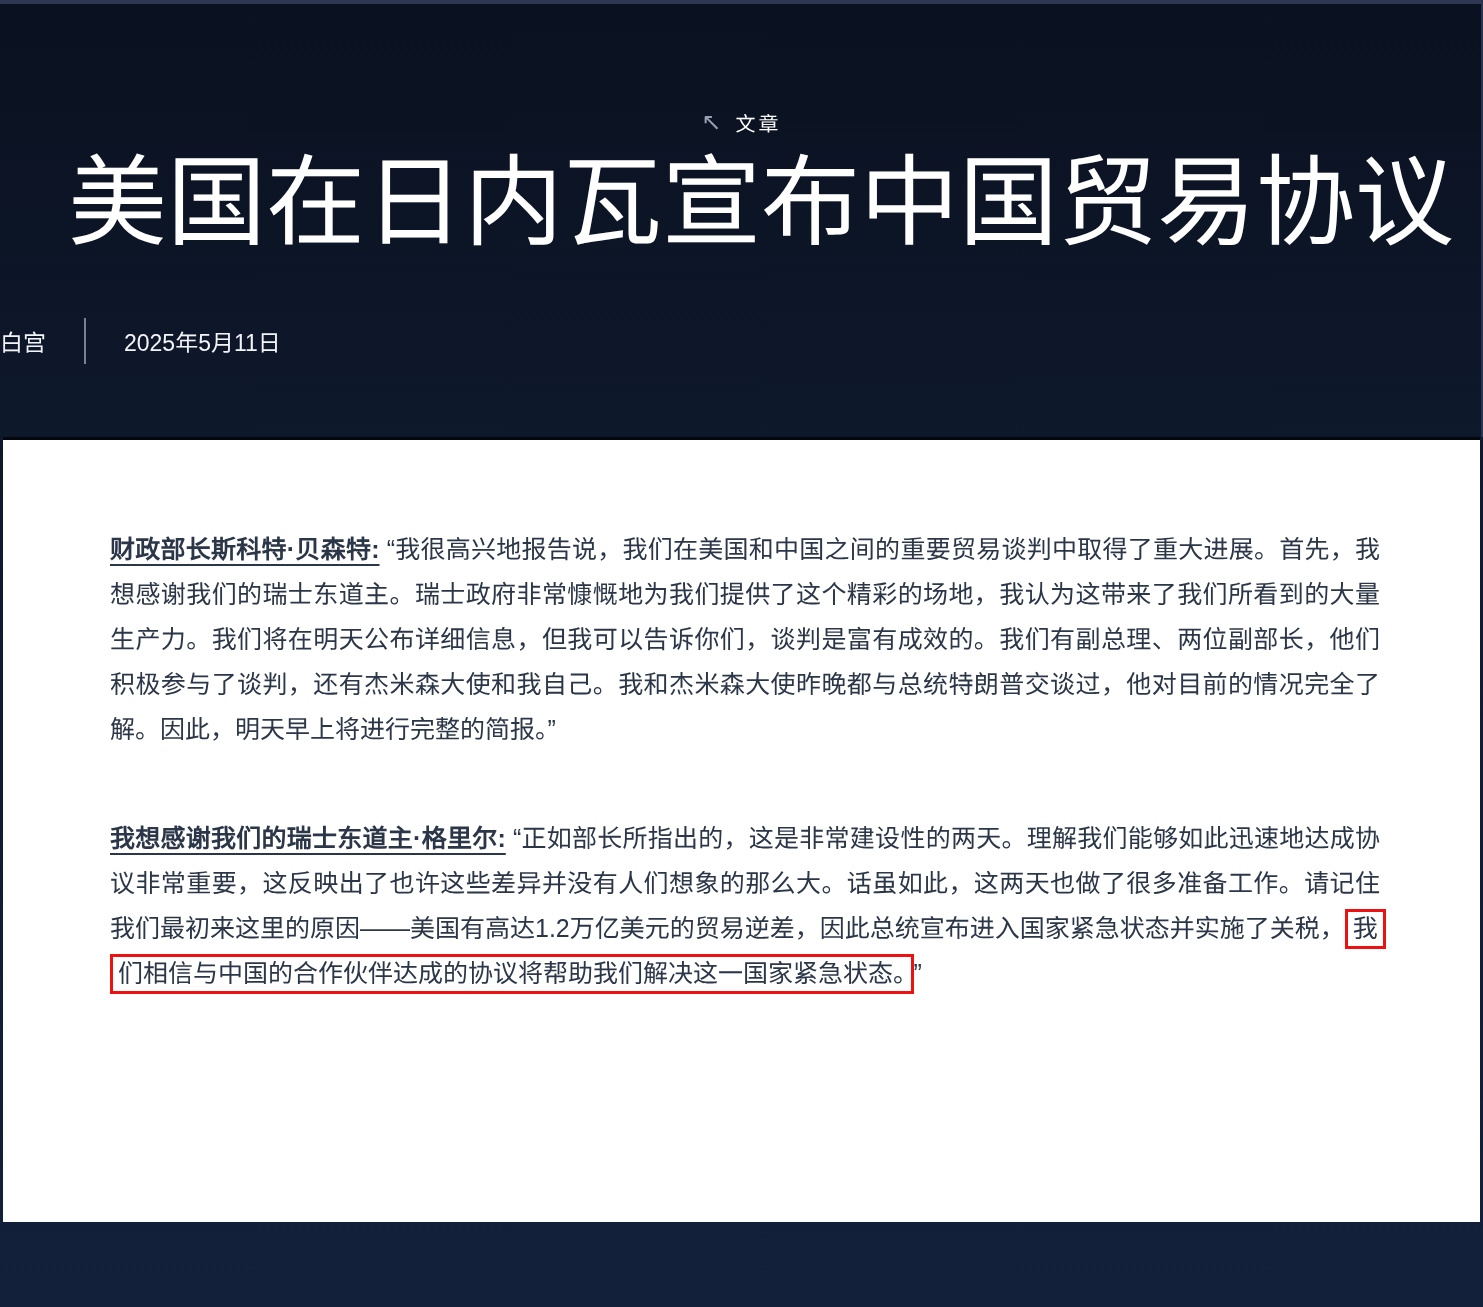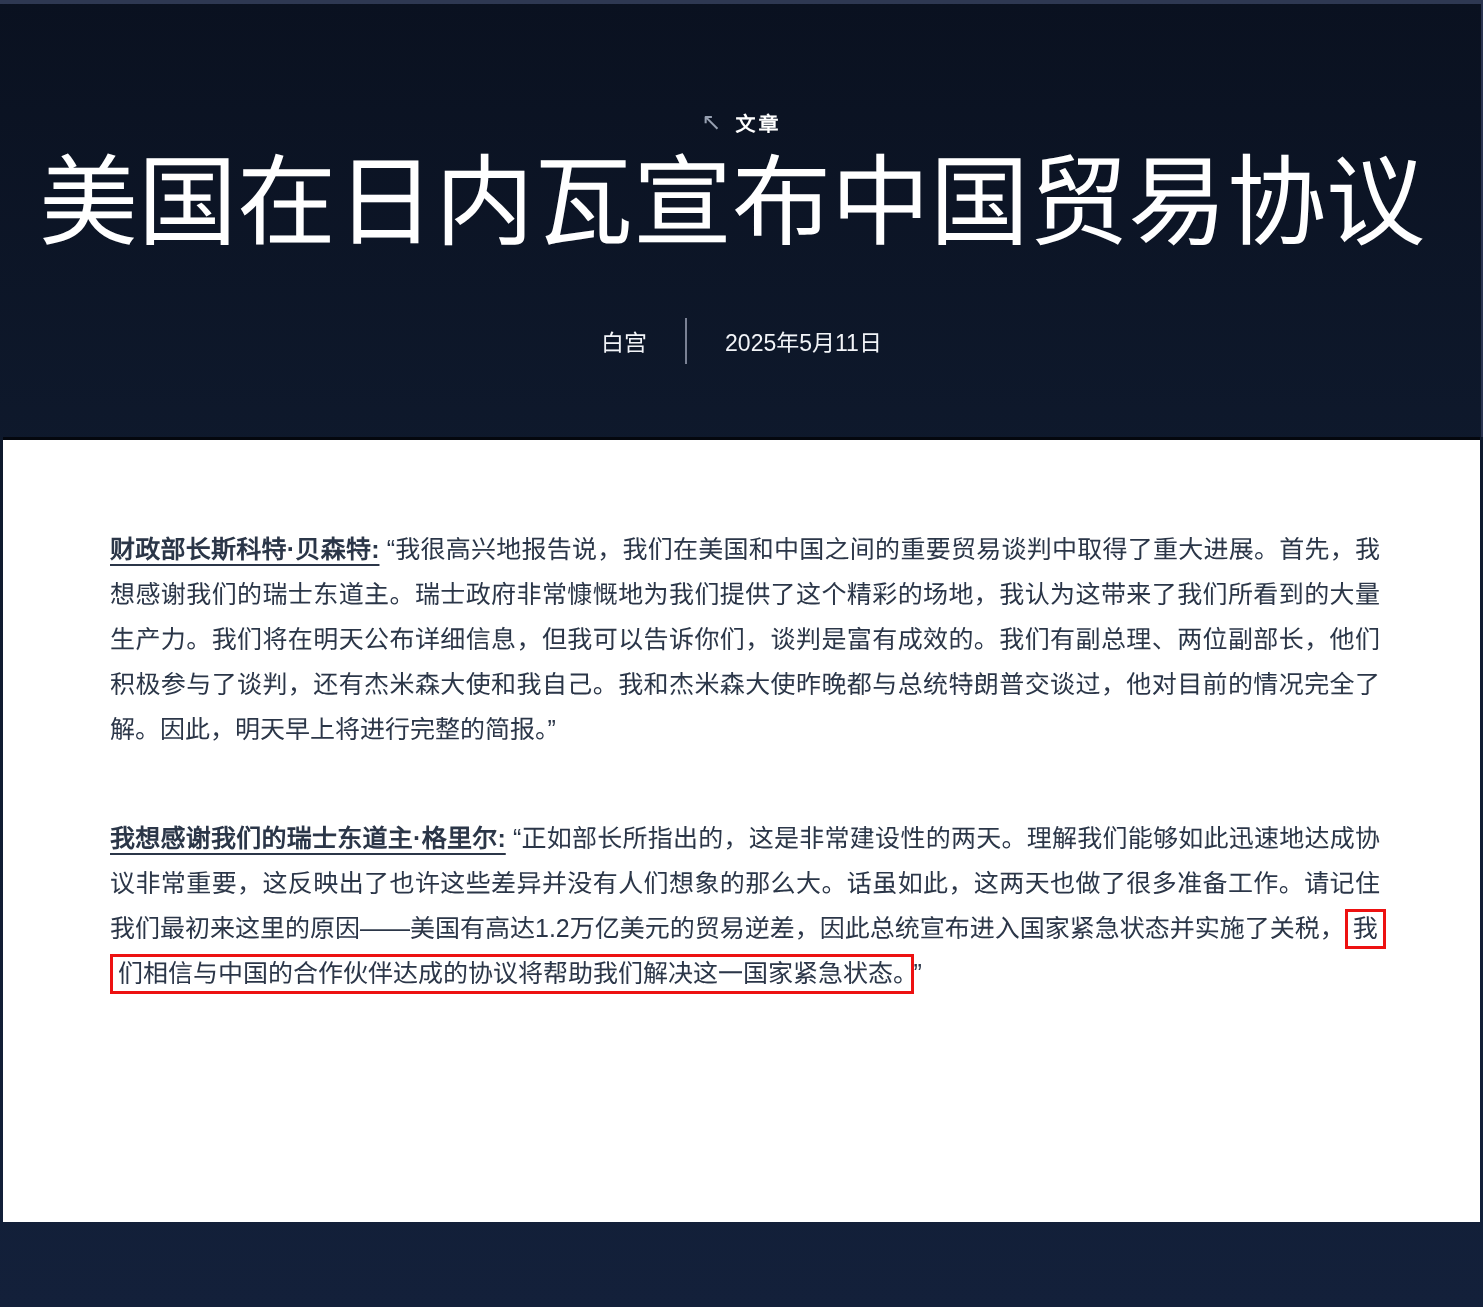--- a/index.html
+++ b/index.html
@@ -45,43 +45,42 @@
   }
   .eyebrow .arrow {
     color: #97a0b1;
     font-size: 24px;
     line-height: 1;
     transform: translateY(-1px);
   }
   .eyebrow .eyebrow-label {
     color: #ffffff;
     font-size: 20px;
-    font-weight: 700;
+    font-weight: 400;
     letter-spacing: 3px;
   }
   .title {
     position: absolute;
     top: 138px;
     left: 0; right: 0;
     margin: 0;
-    text-align: left;
+    text-align: center;
     font-family: "Liberation Serif", "DejaVu Serif", serif;
     font-weight: 400;
     font-size: 99px;
     line-height: 1.25;
     color: #ffffff;
     white-space: nowrap;
     padding-left: 39px;
   }
   .meta {
     position: absolute;
     top: 314px;
     left: 0; right: 0;
     display: flex;
-    justify-content: center;
     align-items: center;
     gap: 38px;
     color: #f2f4f8;
     font-size: 23px;
   }
   .meta .divider {
     width: 2px;
     height: 46px;
     background: #7a8194;
   }

